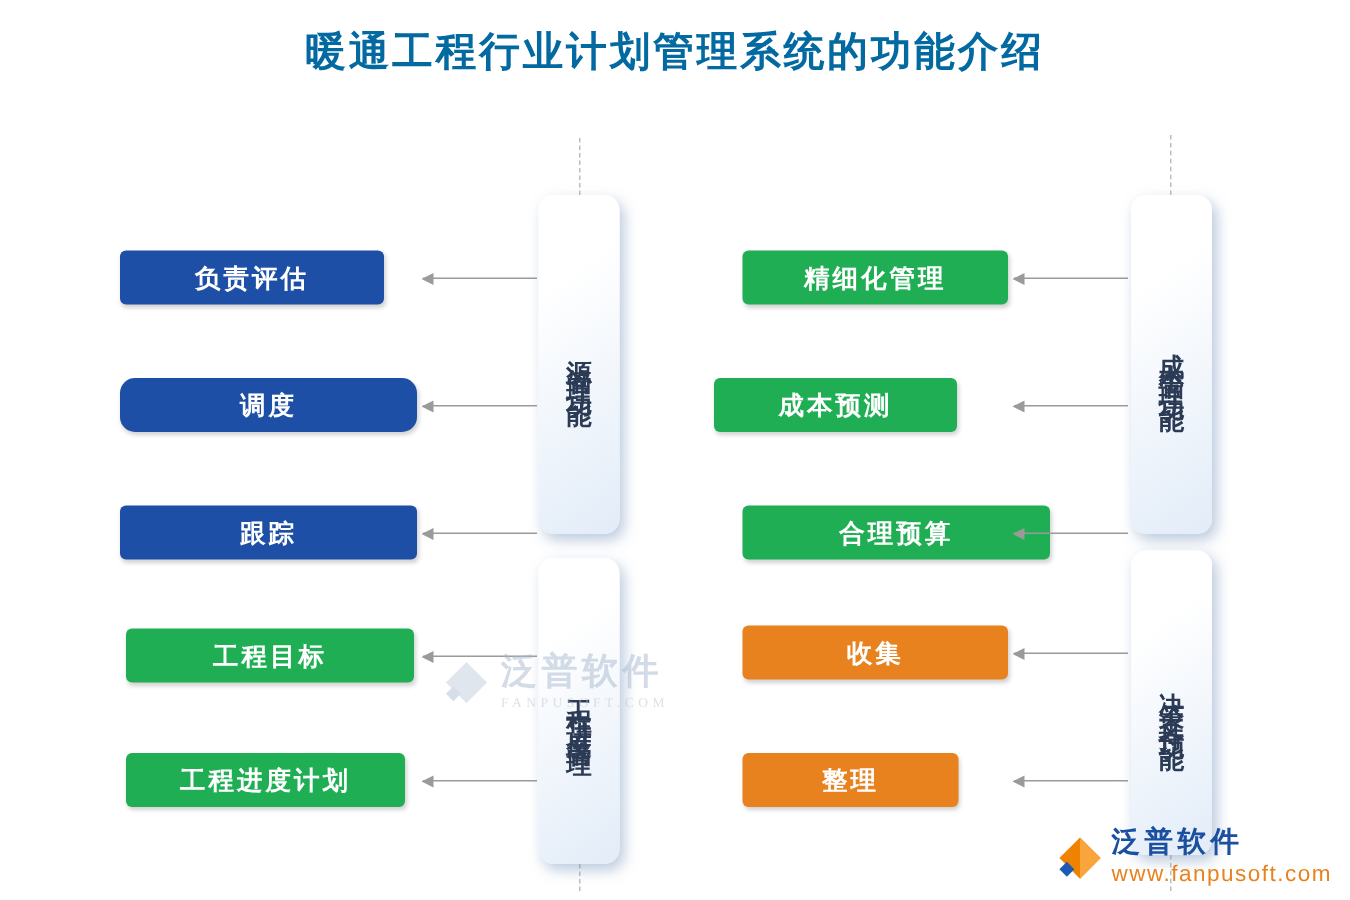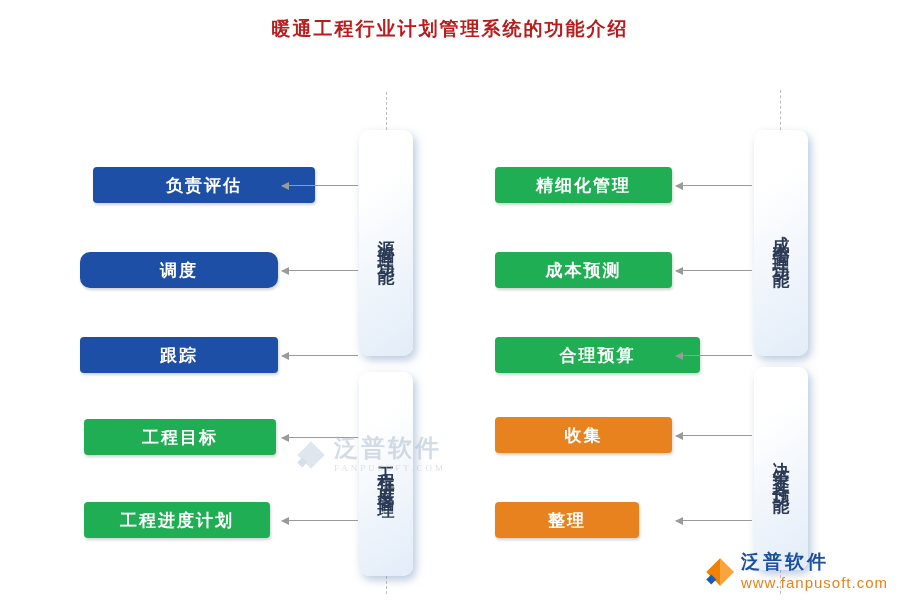--- a/index.html
+++ b/index.html
@@ -2,21 +2,21 @@
 <html><head>
 <meta charset="utf-8">
 <style>
   html,body{margin:0;padding:0;background:#fff;}
   .page{
     position:relative;width:900px;height:600px;background:#ffffff;
     overflow:hidden;font-family:"Liberation Serif", serif;
   }
   .title{
     position:absolute;top:16px;left:0;width:100%;text-align:center;
-    font-size:19px;font-weight:bold;color:#b91c1c;letter-spacing:2px;
+    font-size:27px;font-weight:bold;color:#0369a1;letter-spacing:2px;
   }
   .feature{
     position:absolute;height:36px;display:flex;align-items:center;justify-content:center;
     color:#ffffff;font-weight:bold;font-size:17px;letter-spacing:2px;
     border-radius:4px;box-shadow:1px 2px 3px rgba(0,0,0,0.18);
   }
   .blue{background:#1d4fa6;}
   .green{background:#1fae53;}
   .orange{background:#e8821e;}
   .catbox{
@@ -71,28 +71,28 @@
   <div class="catbox" style="left:359px;top:372px;height:204px;">
     <span>工程进度管理</span>
   </div>
   <div class="catbox" style="left:754px;top:130px;height:226px;">
     <span>成本管理功能</span>
   </div>
   <div class="catbox" style="left:754px;top:367px;height:203px;">
     <span>决策支持功能</span>
   </div>
 
-  <div class="feature blue" style="left:93px;top:167px;width:222px;">负责评估</div>
+  <div class="feature blue" style="left:80px;top:167px;width:176px;">负责评估</div>
   <div class="feature blue" style="left:80px;top:252px;width:198px;border-radius:10px;">调度</div>
   <div class="feature blue" style="left:80px;top:337px;width:198px;">跟踪</div>
   <div class="feature green" style="left:84px;top:419px;width:192px;">工程目标</div>
   <div class="feature green" style="left:84px;top:502px;width:186px;">工程进度计划</div>
 
   <div class="feature green" style="left:495px;top:167px;width:177px;">精细化管理</div>
-  <div class="feature green" style="left:495px;top:252px;width:177px;">成本预测</div>
+  <div class="feature green" style="left:476px;top:252px;width:162px;">成本预测</div>
   <div class="feature green" style="left:495px;top:337px;width:205px;">合理预算</div>
   <div class="feature orange" style="left:495px;top:417px;width:177px;">收集</div>
   <div class="feature orange" style="left:495px;top:502px;width:144px;">整理</div>
 
   <div class="arrow" style="left:282px;top:185px;width:76px;"></div>
   <div class="arrow" style="left:282px;top:270px;width:76px;"></div>
   <div class="arrow" style="left:282px;top:355px;width:76px;"></div>
   <div class="arrow" style="left:282px;top:437px;width:76px;"></div>
   <div class="arrow" style="left:282px;top:520px;width:76px;"></div>
 

